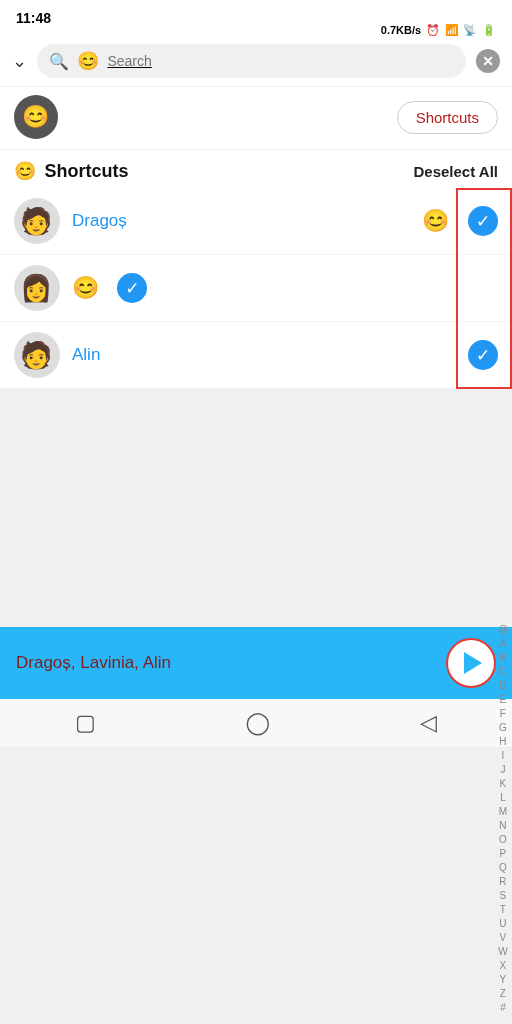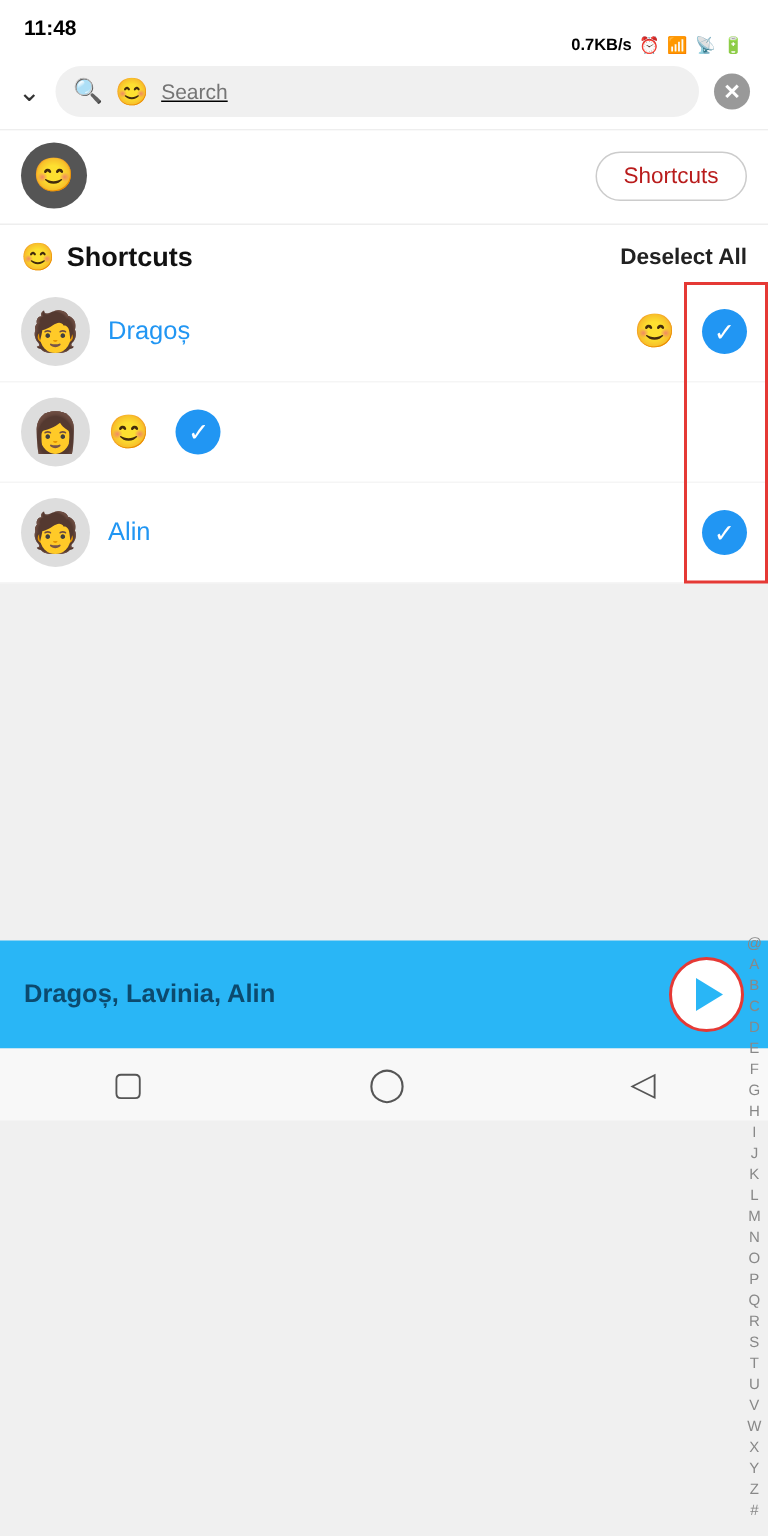--- a/index.html
+++ b/index.html
@@ -226,22 +226,22 @@
       right: 0;
       background: #29b6f6;
       height: 72px;
       display: flex;
       align-items: center;
       justify-content: space-between;
       padding: 0 16px;
     }
     .bottom-names {
       font-size: 17px;
-      color: #0c4a6e;
-      font-weight: 700;
+      color: #7f1d1d;
+      font-weight: 400;
     }
     .send-btn {
       width: 50px;
       height: 50px;
       background: #fff;
       border: 2.5px solid #e53935;
       border-radius: 50%;
       display: flex;
       align-items: center;
       justify-content: center;

